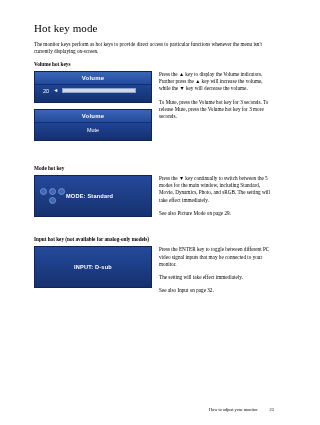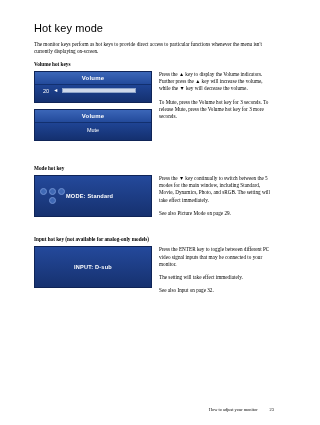--- a/index.html
+++ b/index.html
@@ -18,21 +18,21 @@
   .page {
     position: absolute;
     left: 0; top: 0;
     width: 300px;
     height: 425px;
     box-sizing: border-box;
     padding: 22px 26px 0 34px;
   }
   .h1 {
     font-size: 11px;
-    font-family: Liberation Sans, sans-serif;
+    font-family: Liberation Serif, serif;
     font-weight: normal;
     margin: 0 0 7px 0;
     letter-spacing: 0.1px;
   }
   .body-text {
     font-size: 5.2px;
     line-height: 7.4px;
     margin: 0 0 5px 0;
     text-align: left;
   }

